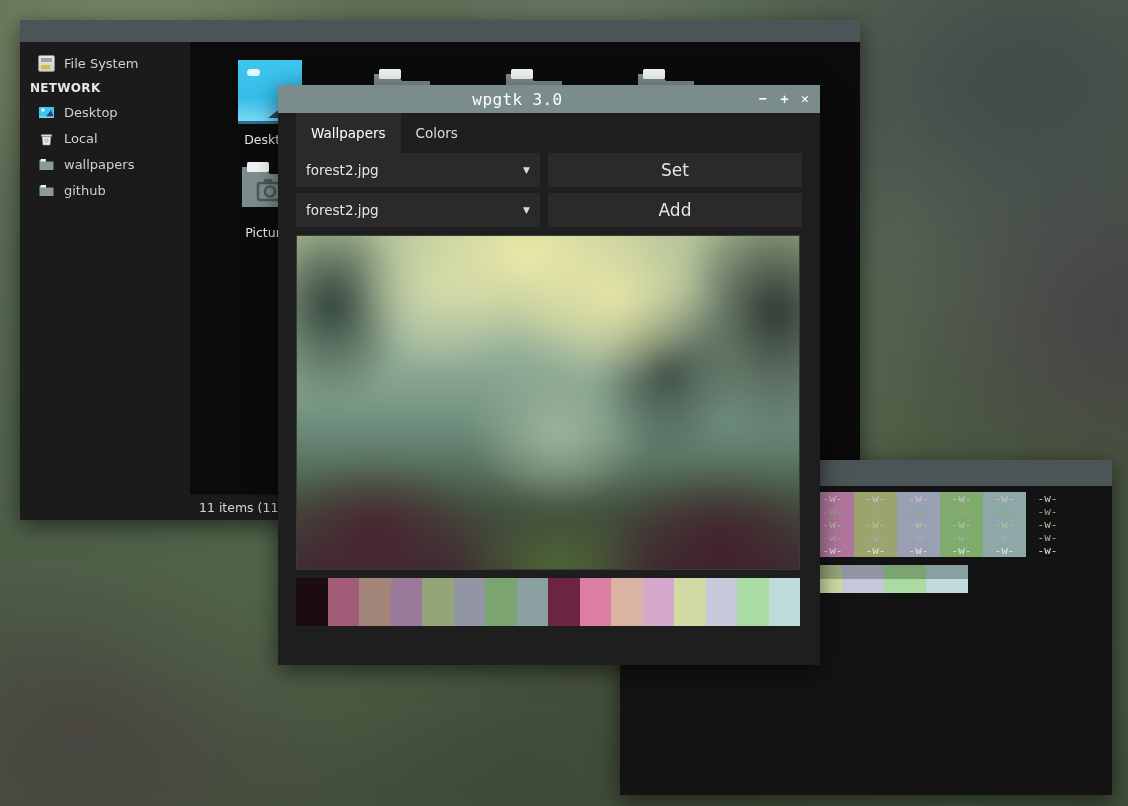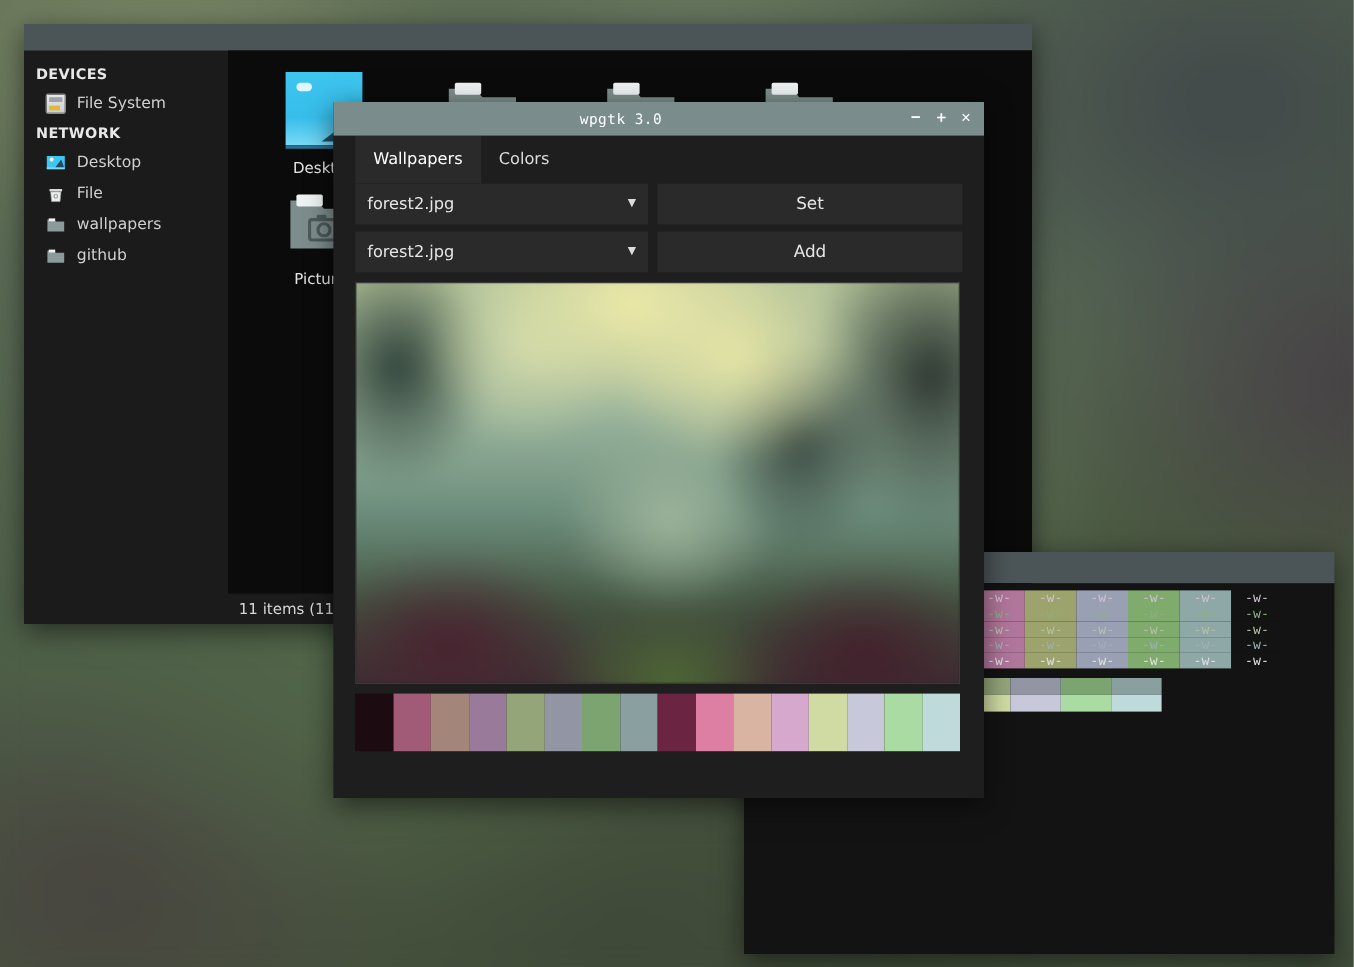--- a/index.html
+++ b/index.html
@@ -39,21 +39,21 @@
   .titlebar {
     height: 28px; display: flex; align-items: center;
     position: relative; color: #ffffff;
     font-size: 12px;
   }
   .titlebar.focused { background: #7b8c8c; }
   .titlebar.unfocused { background: #4b5457; }
   .title-text {
     flex: 1; text-align: center;
     font-family: "DejaVu Sans Mono", "Liberation Mono", monospace;
-    font-size: 12px; letter-spacing: .4px;
+    font-size: 16px; letter-spacing: .4px;
   }
   .winbtns { display: flex; gap: 9px; padding-right: 9px; }
   .winbtn {
     width: 12px; height: 14px; line-height: 14px; text-align: center;
     font-size: 13px; font-weight: bold; color: #ffffff; cursor: pointer;
     font-family: "DejaVu Sans Mono", "Liberation Mono", monospace;
   }
 
   
   #filemanager { left: 20px; top: 20px; width: 840px; height: 500px; }
@@ -122,21 +122,21 @@
   .wp-row { display: flex; gap: 8px; margin-bottom: 6px; }
   .wp-combo {
     flex: 0 0 244px; height: 34px; background: #2a2a2a; color: #e6e6e6;
     display: flex; align-items: center; padding: 0 10px;
     font-size: 13.5px; cursor: pointer; position: relative;
   }
   .wp-combo .arrow { margin-left: auto; font-size: 9px; color: #dddddd; }
   .wp-btn {
     height: 34px; background: #2a2a2a; color: #e6e6e6;
     display: flex; align-items: center; justify-content: center;
-    font-size: 14px; cursor: pointer; flex: 1;
+    font-size: 17px; cursor: pointer; flex: 1;
   }
   #wp-preview {
     margin-top: 8px; width: 504px; height: 335px;
     border: 1px solid #3b3b3b; position: relative; overflow: hidden;
   }
   #wp-preview-img {
     position: absolute; inset: -20px;
     background:
       radial-gradient(ellipse 180px 130px at 46% 10%, #edeaa8, transparent 72%),
       radial-gradient(ellipse 150px 120px at 62% 22%, #e4e3a4, transparent 72%),
@@ -181,21 +181,20 @@
 
 <div id="desktop">
   <div id="wallpaper"></div>
 
   <div class="window" id="filemanager">
     <div id="fm-titlebar" class="titlebar unfocused"></div>
     <div id="fm-body">
 
       <div id="fm-sidebar">
 
-        <div class="side-head">DEVICES</div>
 
         <div class="side-item">
           <span class="side-icon ic-drive"></span>
           <span>File System</span>
         </div>
 
 
         <div class="side-head">NETWORK</div>
 
 
@@ -212,21 +211,21 @@
         </div>
 
         <div class="side-item">
           <span class="side-icon">
             <svg width="17" height="17" viewBox="0 0 17 17">
               <rect x="3.2" y="4.6" width="10.6" height="2" rx="0.6" fill="#d9dbdb"></rect>
               <path d="M4.2 6.8 L12.8 6.8 L12 15 L5 15 Z" fill="#eceeee" stroke="#9aa0a0" stroke-width=".6"></path>
               <circle cx="8.5" cy="10.6" r="1.5" fill="none" stroke="#9aa0a0" stroke-width="1"></circle>
             </svg>
           </span>
-          <span>File</span>
+          <span>Local</span>
         </div>
 
         <div class="side-item">
           <span class="side-icon">
             <svg width="17" height="17" viewBox="0 0 17 17">
               <path d="M1.5 4 H7 L8.4 5.6 H15.5 V14 H1.5 Z" fill="#8b9a9a"></path>
               <rect x="2.6" y="3" width="5.4" height="2.4" fill="#f0f3f3"></rect>
             </svg>
           </span>
           <span>wallpapers</span>

